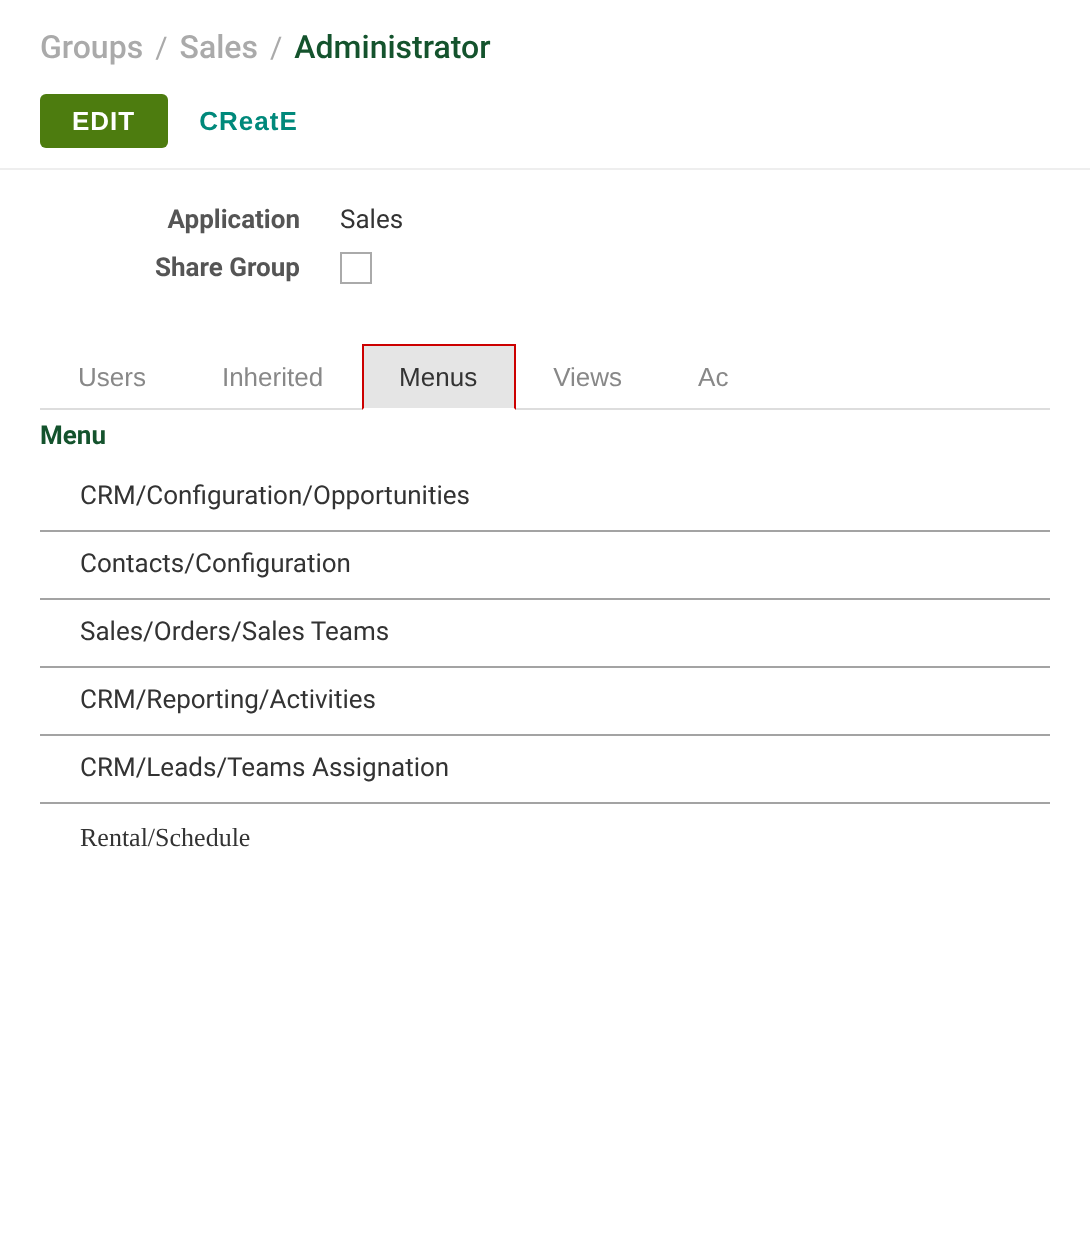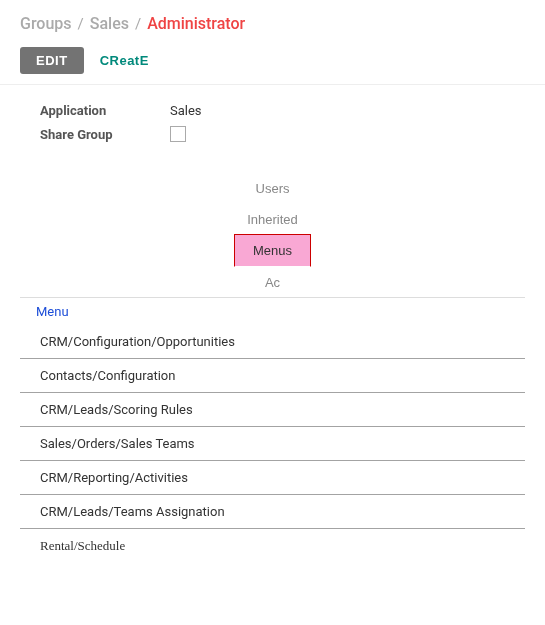--- a/index.html
+++ b/index.html
@@ -20,38 +20,38 @@
       font-size: 16px;
       color: #aaa;
     }
 
     .breadcrumb-item {
       color: #aaa;
       font-weight: 500;
     }
 
     .breadcrumb-item.active {
-      color: #ef4444;
+      color: #14532d;
     }
 
     .breadcrumb-sep {
       color: #aaa;
       font-size: 15px;
     }
 
     .action-bar {
       padding: 6px 20px 10px 20px;
       display: flex;
       align-items: center;
       gap: 16px;
       border-bottom: 1px solid #eee;
     }
 
     .btn-edit {
-      background: #737373;
+      background: #4d7c0f;
       color: #fff;
       border: none;
       padding: 6px 16px;
       font-size: 13px;
       font-weight: 700;
       letter-spacing: 0.5px;
       cursor: pointer;
       border-radius: 3px;
     }
 
@@ -61,20 +61,21 @@
       color: #00897b;
       font-size: 13px;
       font-weight: 700;
       letter-spacing: 0.5px;
       cursor: pointer;
       padding: 6px 0;
     }
 
     .form-section {
       padding: 18px 40px 10px 40px;
+      text-align: right;
     }
 
     .form-row {
       display: flex;
       align-items: center;
       margin-bottom: 8px;
       gap: 20px;
     }
 
     .form-label {
@@ -97,50 +98,49 @@
       display: inline-block;
     }
 
     .tabs-container {
       margin: 12px 20px 0 20px;
       border-bottom: 1px solid #ddd;
     }
 
     .tabs-row {
       display: flex;
-      align-items: center;
-      flex-direction: column;
+      align-items: flex-start;
     }
 
     .tab {
       padding: 8px 18px;
       font-size: 13px;
       color: #888;
       border: 1px solid transparent;
       border-bottom: none;
       cursor: pointer;
       background: none;
       margin-bottom: -1px;
       position: relative;
     }
 
     .tab.active {
       color: #333;
       border-color: #c00;
       border-bottom: 1px solid #fff;
-      background: #f9a8d4;
+      background: #e5e5e5;
       font-weight: 500;
       z-index: 1;
     }
 
     .table-header {
-      padding: 6px 36px;
-      font-weight: 400;
-      font-size: 13px;
-      color: #1d4ed8;
+      padding: 6px 20px;
+      font-weight: 700;
+      font-size: 13px;
+      color: #14532d;
     }
 
     .menu-list {
       margin: 0 20px;
     }
 
     .menu-item {
       padding: 9px 20px;
       font-size: 13px;
       color: #333;
@@ -184,30 +184,32 @@
     <button class="tab">
       <span>Users</span>
     </button>
     <button class="tab">
       <span>Inherited</span>
     </button>
     <button class="tab active">
       <span>Menus</span>
     </button>
     <button class="tab">
+      <span>Views</span>
+    </button>
+    <button class="tab">
       <span>Ac</span>
     </button>
   </div>
 </div>
 
 <div class="table-header">
   <span>Menu</span>
 </div>
 
 <div class="menu-list">
   <div class="menu-item">CRM/Configuration/Opportunities</div>
   <div class="menu-item">Contacts/Configuration</div>
-  <div class="menu-item">CRM/Leads/Scoring Rules</div>
   <div class="menu-item">Sales/Orders/Sales Teams</div>
   <div class="menu-item">CRM/Reporting/Activities</div>
   <div class="menu-item">CRM/Leads/Teams Assignation</div>
   <div class="menu-item">Rental/Schedule</div>
 </div>
 
 </body></html>

